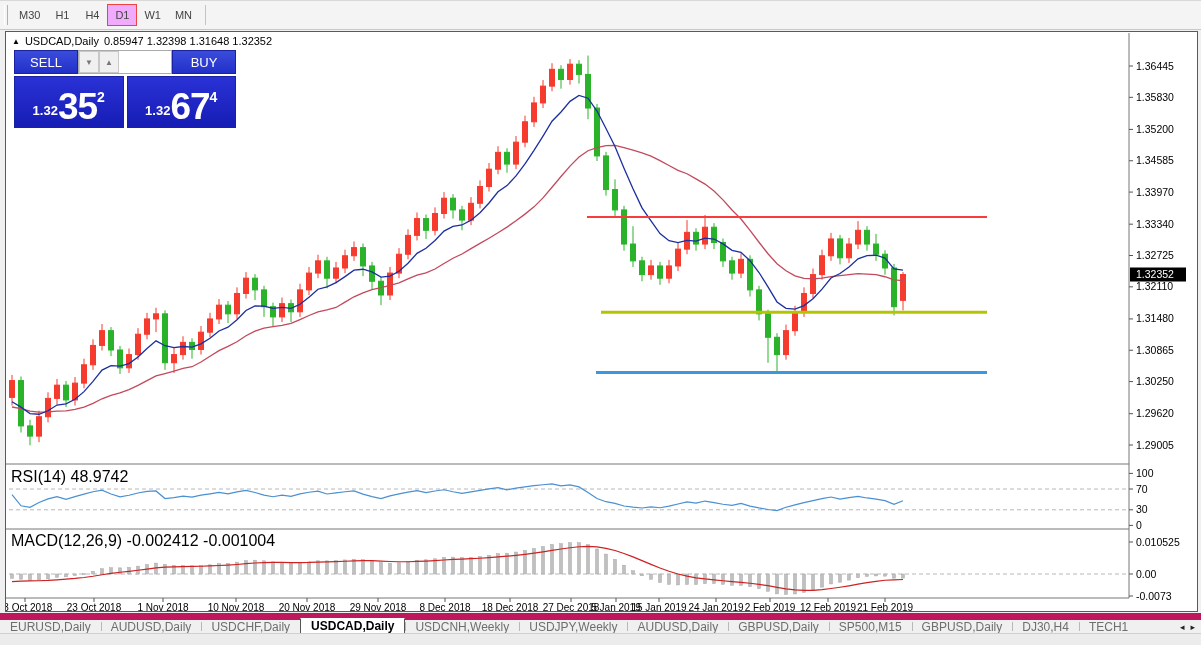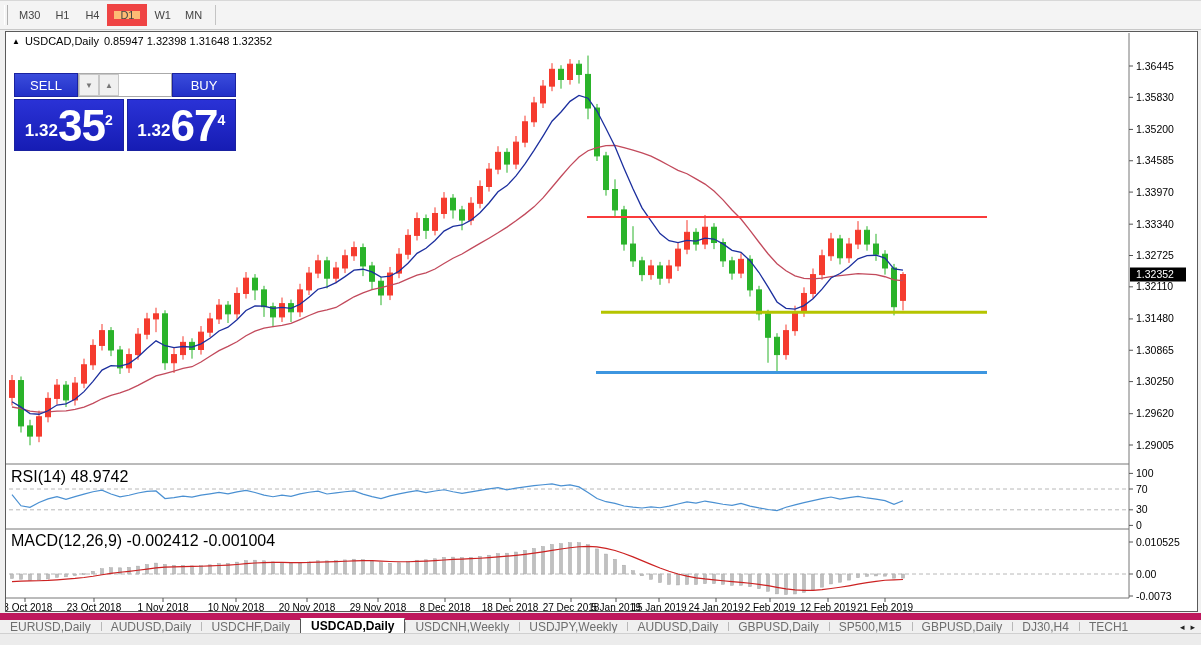--- a/index.html
+++ b/index.html
@@ -3,41 +3,41 @@
 <meta charset="utf-8">
 <style>
   * { margin:0; padding:0; box-sizing:border-box; }
   html,body { width:1201px; height:645px; background:#f0f0f0; font-family:"Liberation Sans",sans-serif; overflow:hidden; }
   .page { position:relative; width:1201px; height:645px;text-decoration:underline; }
 
   
   .toolbar { position:absolute; left:0; top:0; width:1201px; height:30px; background:#f4f4f4; border-top:1px solid #d8d8d8; border-bottom:1px solid #c8c8c8; display:flex; align-items:center; padding-left:4px; }
   .toolbar .handle { width:4px; height:20px; border-left:1px solid #fff; border-right:1px solid #b0b0b0; margin-right:4px; }
   .tf-btn { min-width:30px; height:22px; padding:0 6px; display:flex; align-items:center; justify-content:center; font-size:11px; color:#444; cursor:default; border:1px solid transparent; }
-  .tf-btn.active { background:#fdba74; border:7px solid #ef4444; }
+  .tf-btn.active { background:#f0abfc; border:1px solid #ef4444; }
   .tf-sep { width:1px; height:20px; background:#c4c4c4; margin:0 6px; }
 
   
   .chart-window { position:absolute; left:5px; top:31px; width:1193px; height:581px; background:#ffffff; border:1px solid #5a5a5a; }
   .chart-header { position:absolute; left:6px; top:3px; font-size:11px; color:#000; display:flex; align-items:center; gap:5px; }
   .chart-header .tri { font-size:8px; }
   .chart-header .t { font-weight:400; }
 
   
-  .trade-panel { position:absolute; left:8px; top:18px; width:222px;margin-top:23px; }
+  .trade-panel { position:absolute; left:8px; top:18px; width:222px; }
   .tp-row1 { display:flex; height:24px; }
   .btn-blue { background:linear-gradient(#3a4cdc,#2230c8); color:#fff; border:1px solid #1a22a0; font-size:13px; display:flex; align-items:center; justify-content:center; }
   .sell-btn,.buy-btn { width:64px; }
   .vol-wrap { display:flex; flex:1; border:1px solid #aaa; background:#fff; }
   .spin { width:20px; background:#f0f0f0; border:1px solid #c8c8c8; color:#777; font-size:8px; display:flex; align-items:center; justify-content:center; }
   .vol-input { flex:1; border:none; outline:none; text-align:right; padding-right:6px; font-size:14px; font-family:"Liberation Sans",sans-serif; }
   .tp-row2 { display:flex; margin-top:2px; gap:3px; }
   .price-panel { flex:1; height:52px; background:linear-gradient(#2a32d6,#161cb4); border:1px solid #1a22a0; color:#fff; display:flex; align-items:flex-end; justify-content:center; padding-bottom:4px; }
-  .pp-small { font-size:17px; font-weight:bold; margin-bottom:5px; }
-  .pp-big { font-size:44px; font-weight:bold; line-height:0.9; letter-spacing:-1px;text-align:center; }
+  .pp-small { font-size:13px; font-weight:bold; margin-bottom:5px; }
+  .pp-big { font-size:37px; font-weight:bold; line-height:0.9; letter-spacing:-1px;text-align:center; }
   .pp-sup { font-size:14px; font-weight:bold; margin-bottom:18px; }
 
   
   .pane-label { position:absolute; font-size:16px; color:#000; }
 
   svg text { font-family:"Liberation Sans",sans-serif; }
 
   
   .tabbar { position:absolute; left:0; top:613px; width:1201px; height:20px; background:#f0f0f0; border-top:7px solid #be185d; display:flex; align-items:center; font-size:12px; color:#6e6e6e; }
   .tab { display:flex; align-items:center; padding:0 10px; position:relative; white-space:nowrap; }

